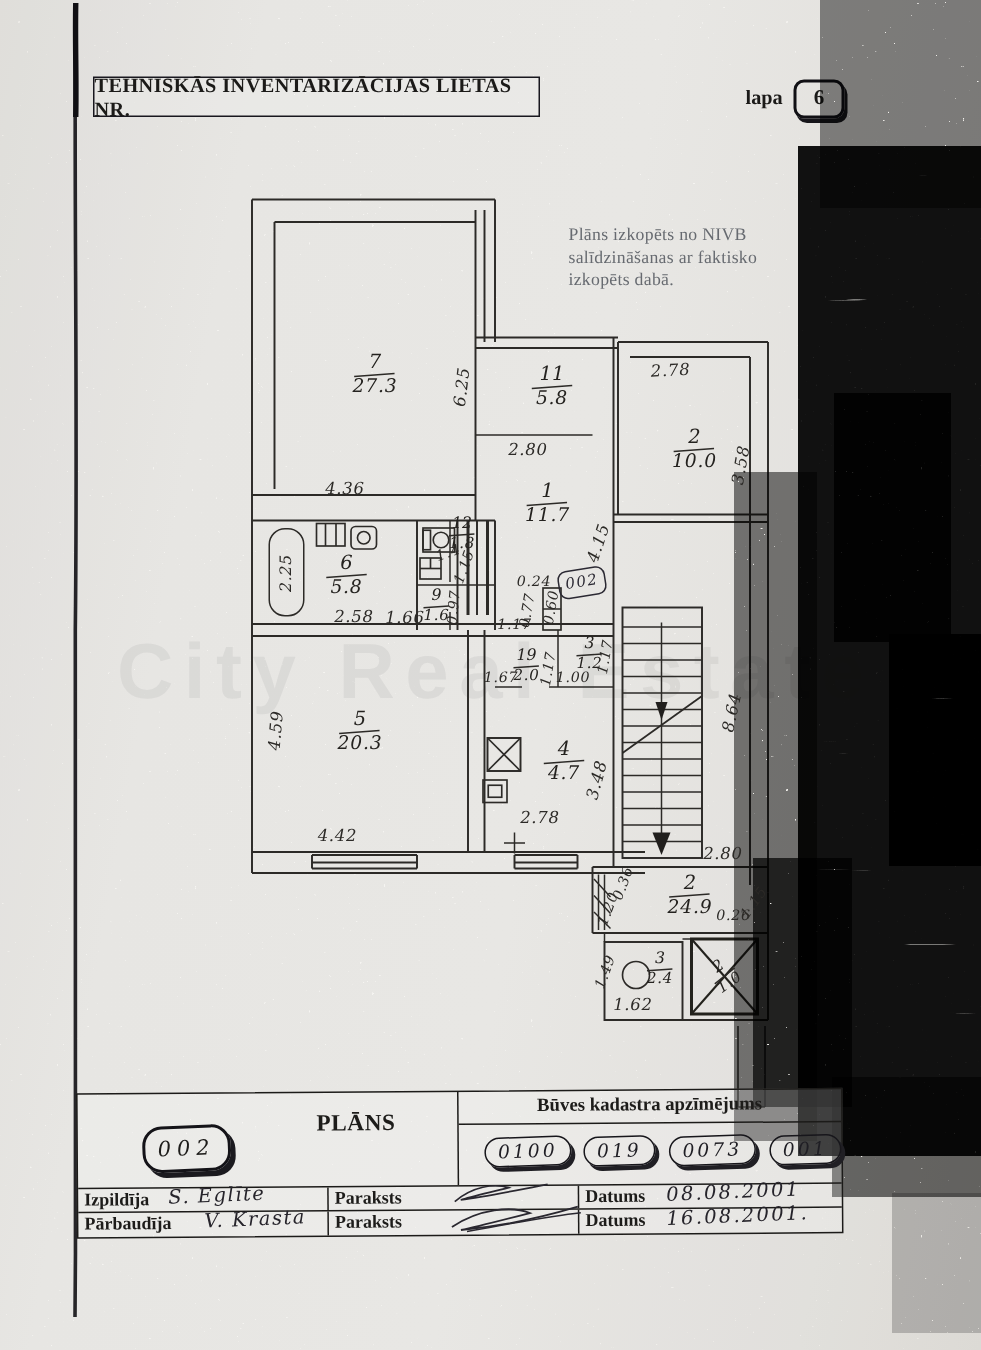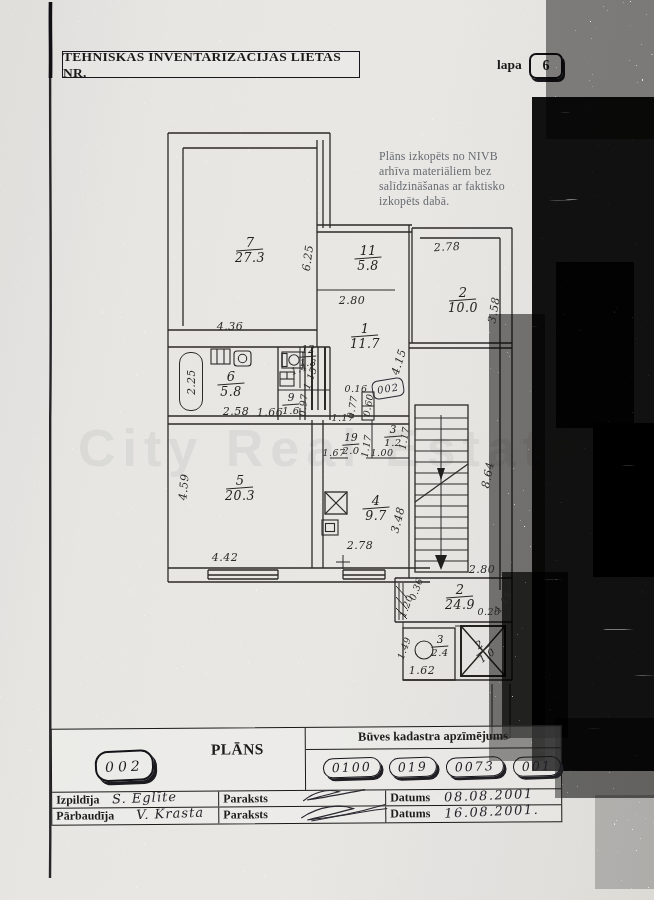--- a/index.html
+++ b/index.html
@@ -91,21 +91,20 @@
   <div class="header-box">
     <span>TEHNISKĀS INVENTARIZĀCIJAS LIETAS NR.</span>
   </div>
   <div class="lapa-label">lapa</div>
   <div class="sheet-box">
     <span>6</span>
   </div>
 
   <div class="stamp">
     <div>Plāns izkopēts no NIVB</div>
-    <div>arhīva materiāliem bez</div>
     <div>salīdzināšanas ar faktisko</div>
     <div>izkopēts dabā.</div>
   </div>
 
   <div class="plan">
     <svg class="plan-svg" width="654" height="900" viewBox="0 0 654 900">
       <g stroke="#2f2d2a" stroke-width="1.3" fill="none">
 
         <path d="M168,133 H330"></path>
           <path d="M168,133 V582"></path>
@@ -326,21 +325,21 @@
         <span class="area">1.2</span>
       </div>
     <div class="room" style="left:240px;top:488px">
         <span class="num">5</span>
         <span class="bar"></span>
         <span class="area">20.3</span>
       </div>
     <div class="room" style="left:376px;top:508px">
         <span class="num">4</span>
         <span class="bar"></span>
-        <span class="area">9.7</span>
+        <span class="area">4.7</span>
       </div>
     <div class="room" style="left:460px;top:597px">
         <span class="num">2</span>
         <span class="bar"></span>
         <span class="area">24.9</span>
       </div>
     <div class="room sm" style="left:440px;top:646px">
         <span class="num">3</span>
         <span class="bar"></span>
         <span class="area">2.4</span>
@@ -355,21 +354,21 @@
     <div class="dim" style="left:447px;top:247px;--r:-3deg">2.78</div>
     <div class="dim" style="left:494px;top:310px;--r:-80deg">3.58</div>
     <div class="dim" style="left:352px;top:300px">2.80</div>
     <div class="dim" style="left:230px;top:326px">4.36</div>
     <div class="dim" style="left:399px;top:362px;--r:-72deg">4.15</div>
     <div class="dim" style="left:236px;top:411px">2.58</div>
     <div class="dim" style="left:270px;top:412px">1.66</div>
     <div class="dim sm" style="left:303px;top:405px;--r:-85deg">0.97</div>
     <div class="dim sm" style="left:299px;top:369px;--r:-18deg">1.4</div>
     <div class="dim sm" style="left:310px;top:378px;--r:-70deg">1.15</div>
-    <div class="dim sm" style="left:356px;top:388px">0.16</div>
+    <div class="dim sm" style="left:356px;top:388px">0.24</div>
     <div class="dim sm" style="left:368px;top:405px;--r:-80deg">0.60</div>
     <div class="dim sm" style="left:352px;top:407px;--r:-80deg">0.77</div>
     <div class="dim sm" style="left:343px;top:417px">1.17</div>
     <div class="dim sm" style="left:334px;top:452px">1.67</div>
     <div class="dim sm" style="left:366px;top:446px;--r:-80deg">1.17</div>
     <div class="dim sm" style="left:382px;top:452px">1.00</div>
     <div class="dim sm" style="left:404px;top:438px;--r:-80deg">1.17</div>
     <div class="dim" style="left:184px;top:487px;--r:-85deg">4.59</div>
     <div class="dim" style="left:225px;top:557px">4.42</div>
     <div class="dim" style="left:398px;top:520px;--r:-75deg">3.48</div>

